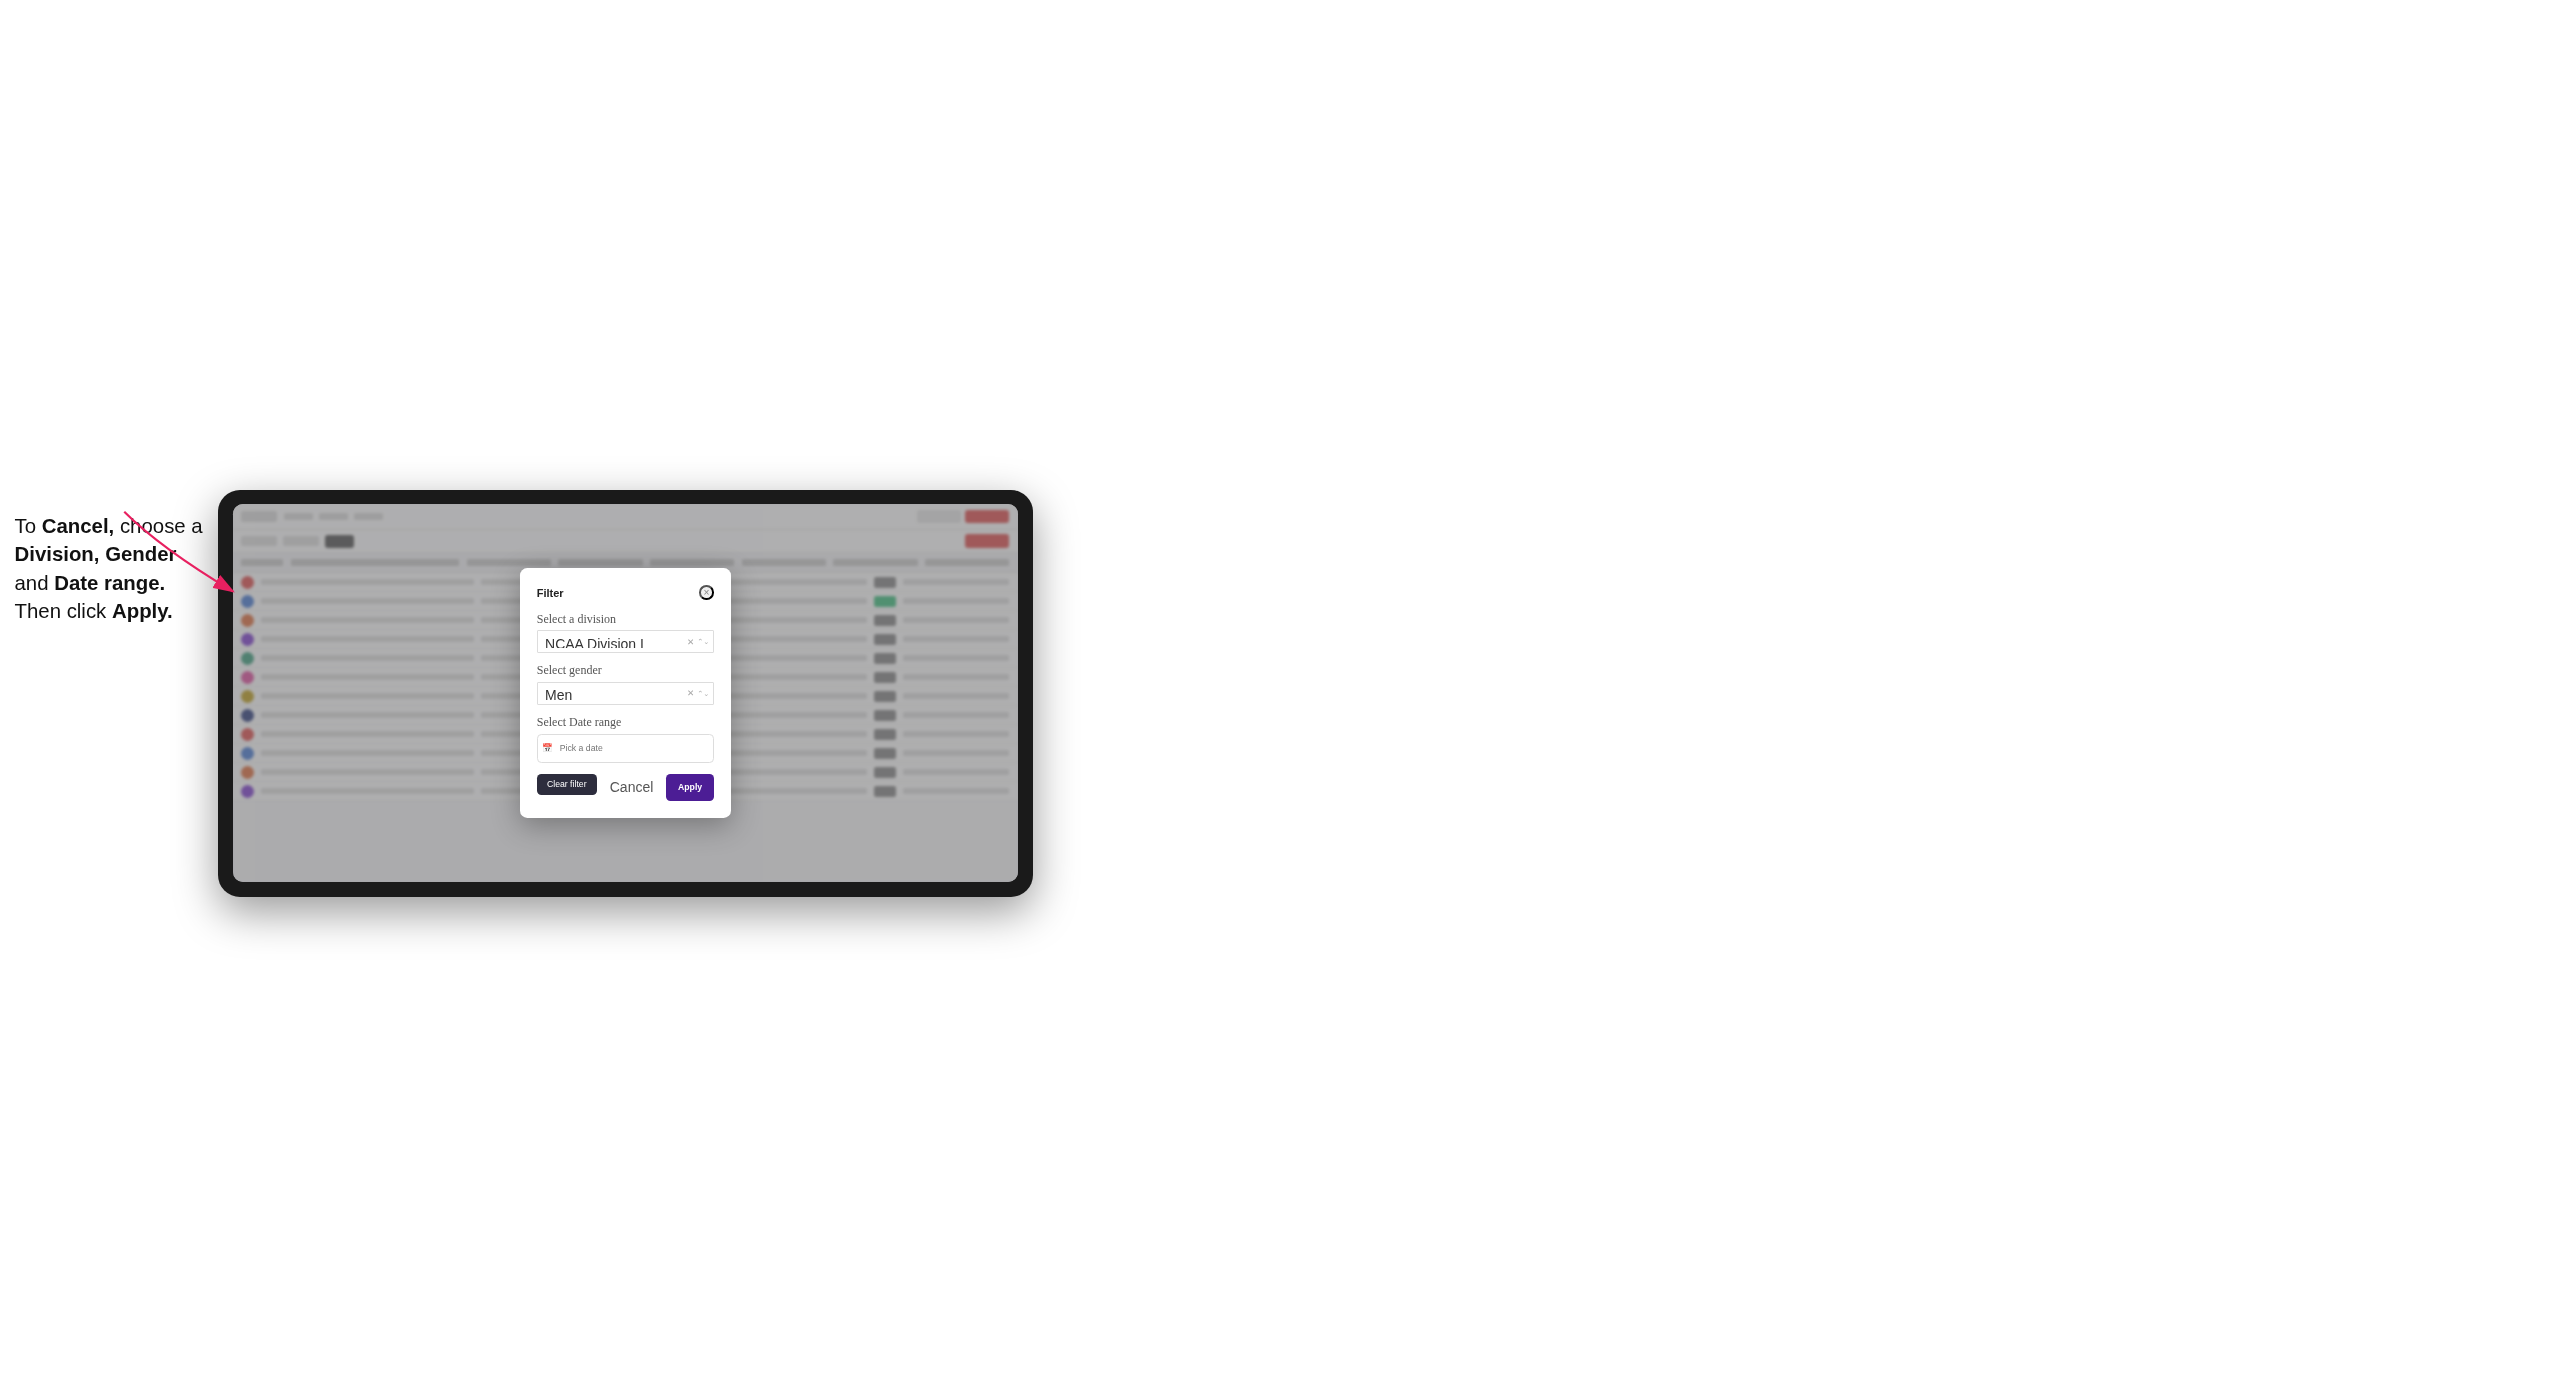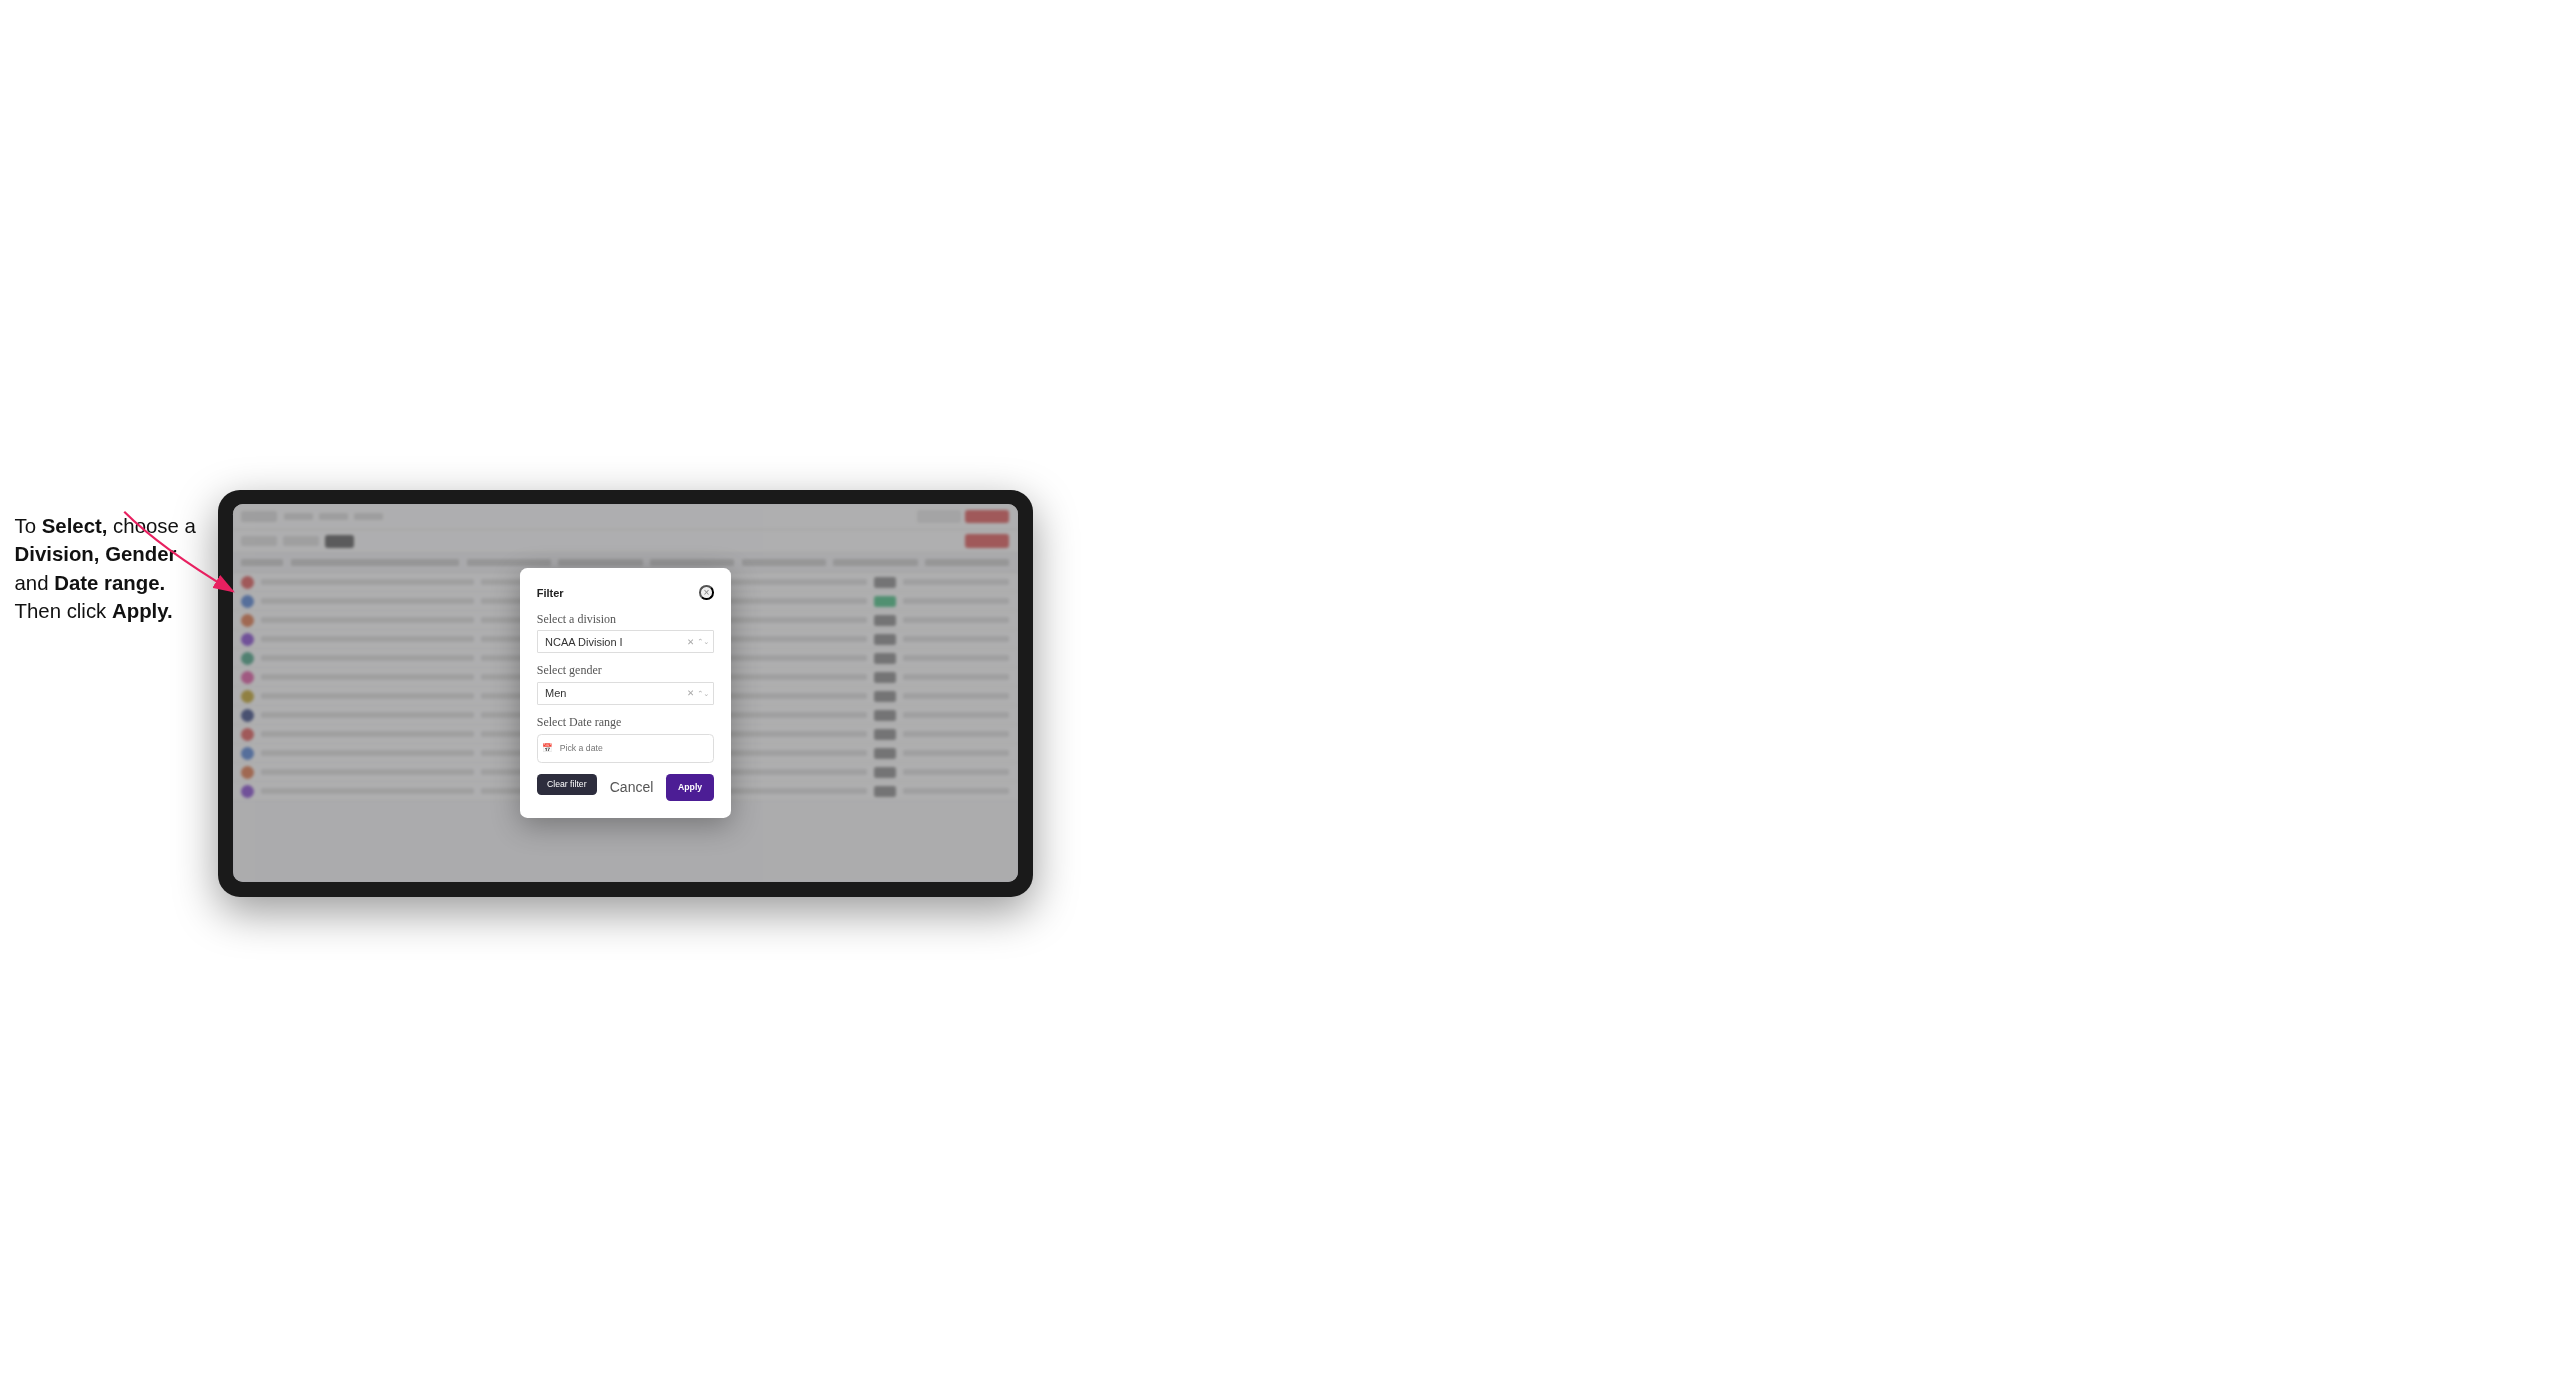--- a/index.html
+++ b/index.html
@@ -268,21 +268,21 @@
     .select-wrapper {
       position: relative;
       width: 100%;
     }
 
     .select-wrapper select {
       width: 100%;
       border: 0.7px solid #ddd;
       border-radius: 1px;
       padding: 4.4px 36px 4.4px 7.3px;
-      font-size: 11px;
+      font-size: 14px;
       color: #333;
       background: #fff;
       appearance: none;
       height: 23px;
       cursor: pointer;
       outline: none;
     }
 
     .select-controls {
       position: absolute;
@@ -388,21 +388,21 @@
       z-index: 20;
     }
   </style>
 </head>
 <body>
 
 <div class="page-wrapper">
 
   <div class="instruction-text">
     <p>
-      To <strong>Select,</strong> choose a
+      To <strong>Cancel,</strong> choose a
     </p>
     <p>
       <strong>Division, Gender</strong>
     </p>
     <p>
       and <strong>Date range.</strong>
     </p>
     <p>
       Then click <strong>Apply.</strong>
     </p>

